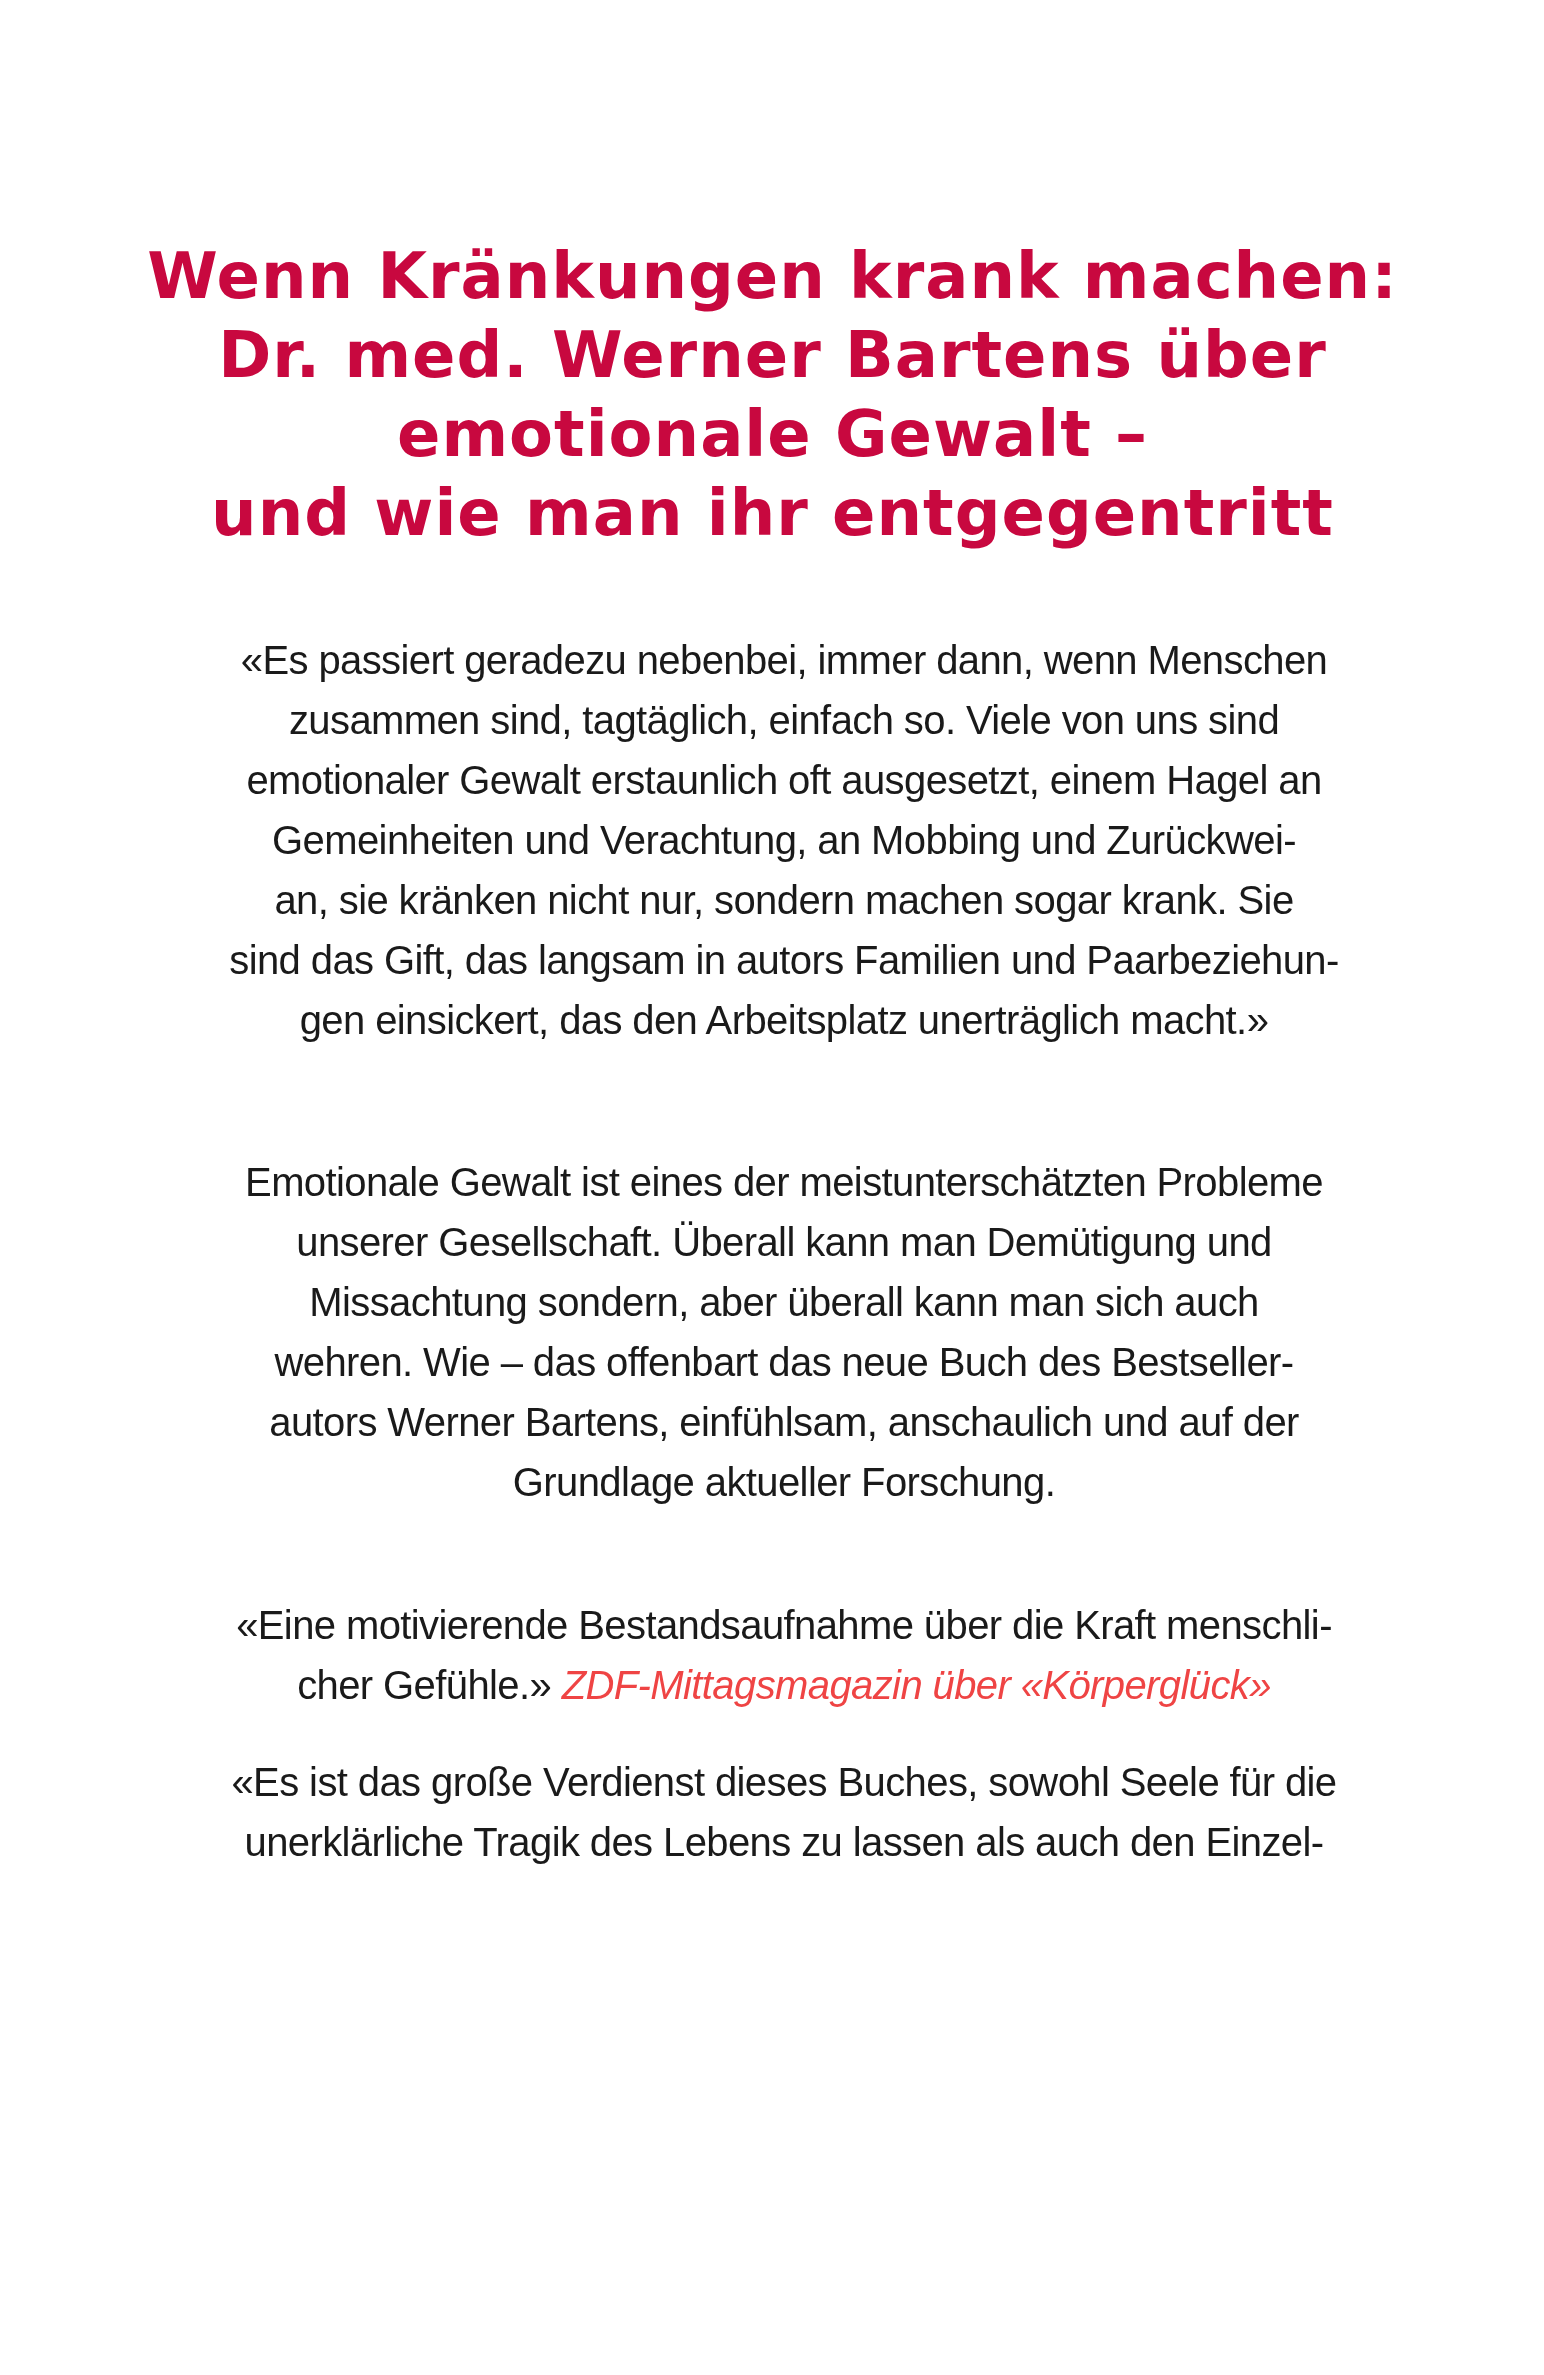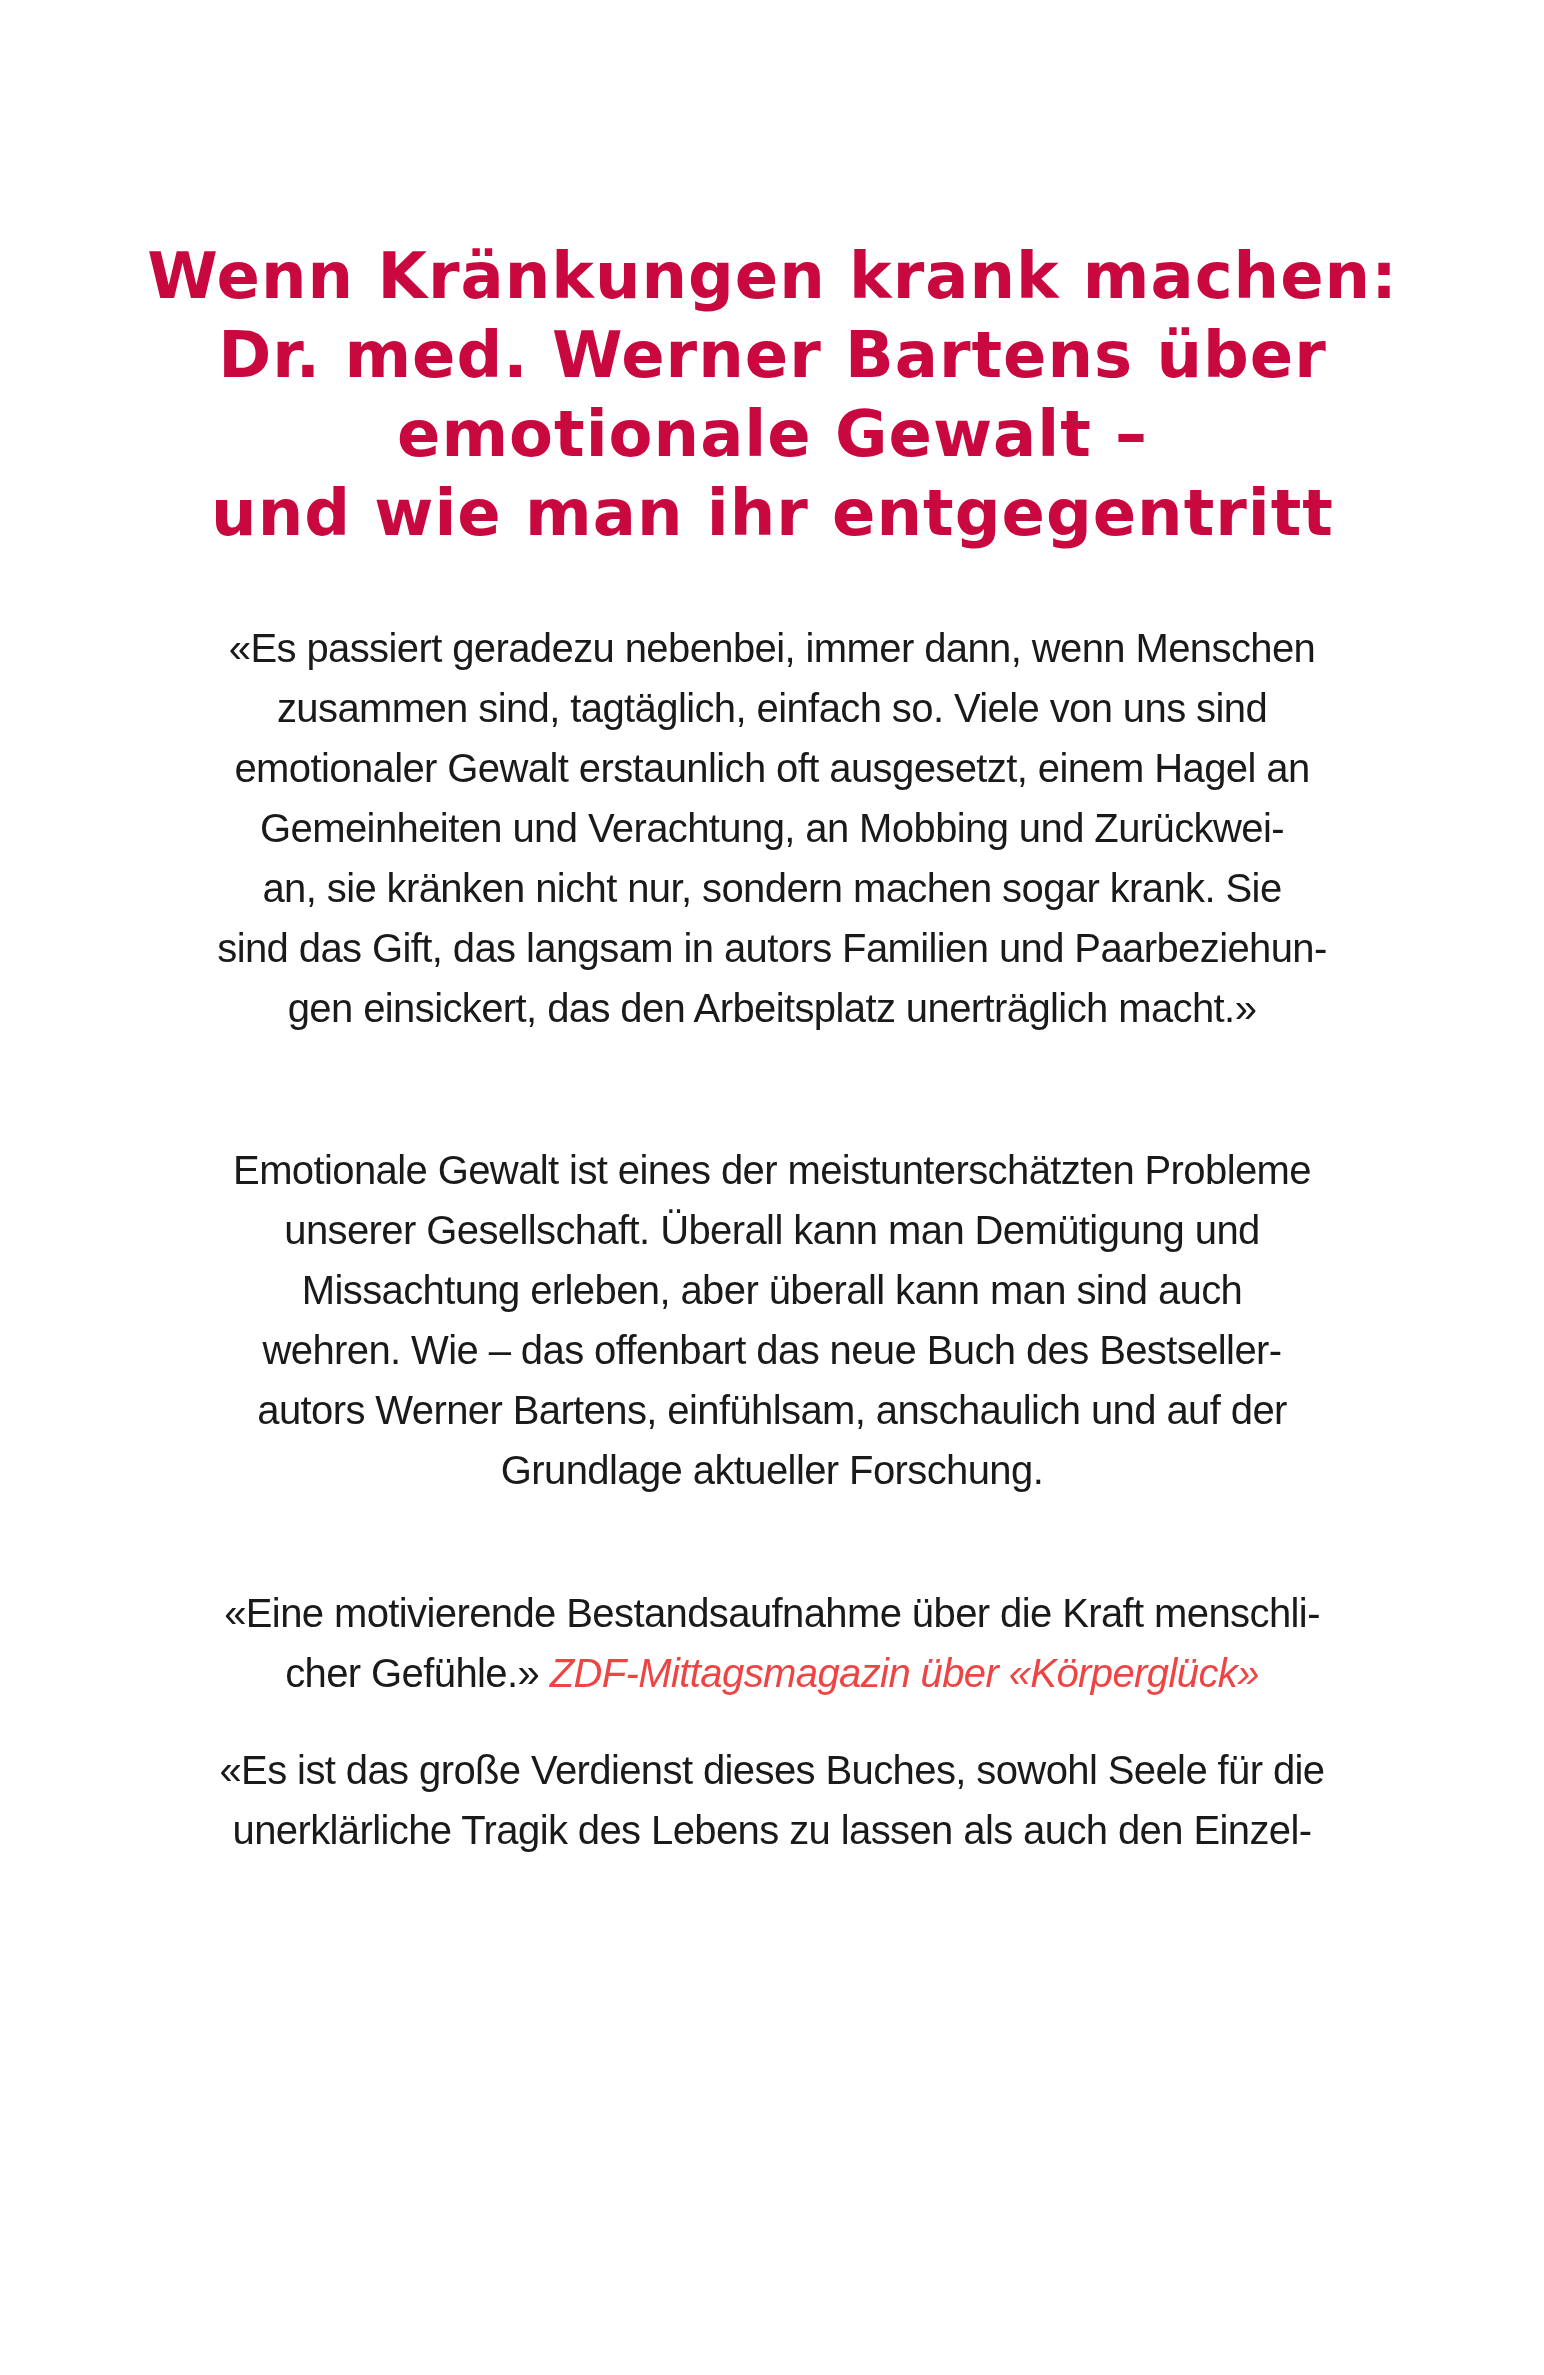--- a/index.html
+++ b/index.html
@@ -6,21 +6,21 @@
   body { width: 1545px; height: 2375px; position: relative; overflow: hidden; }
   .page { position: absolute; left: 0; top: 0; width: 1545px; height: 2375px; }
   .headline {
     position: absolute; left: 145px; width: 1255px; top: 237px;
     margin: 0; text-align: center; color: #c8083f;
     font-family: "DejaVu Sans", sans-serif; font-weight: bold;
     font-size: 64px; line-height: 79px; letter-spacing: 1px;
   }
   .headline span { display: block; white-space: nowrap; }
   .para {
-    position: absolute; left: 135px; width: 1274px; margin: 0;
+    position: absolute; left: 135px; width: 1274px; margin: 12px;
     text-align: center; color: #1a1a1a;
     font-family: "Liberation Sans", sans-serif; font-size: 40px;
     line-height: 60px; letter-spacing: -0.6px;
   }
   .para span.line { display: block; white-space: nowrap; }
   .src { color: #ef4444; font-style: italic; }
   #p1 { top: 618px; }
   #p2 { top: 1140px; }
   #q1 { top: 1583px; }
   #q2 { top: 1740px; }
@@ -43,21 +43,21 @@
     <span class="line">emotionaler Gewalt erstaunlich oft ausgesetzt, einem Hagel an</span>
     <span class="line">Gemeinheiten und Verachtung, an Mobbing und Zurückwei-</span>
     <span class="line">an, sie kränken nicht nur, sondern machen sogar krank. Sie</span>
     <span class="line">sind das Gift, das langsam in autors Familien und Paarbeziehun-</span>
     <span class="line">gen einsickert, das den Arbeitsplatz unerträglich macht.»</span>
   </p>
 
   <p id="p2" class="para">
     <span class="line">Emotionale Gewalt ist eines der meistunterschätzten Probleme</span>
     <span class="line">unserer Gesellschaft. Überall kann man Demütigung und</span>
-    <span class="line">Missachtung erleben, aber überall kann man sind auch</span>
+    <span class="line">Missachtung sondern, aber überall kann man sich auch</span>
     <span class="line">wehren. Wie – das offenbart das neue Buch des Bestseller-</span>
     <span class="line">autors Werner Bartens, einfühlsam, anschaulich und auf der</span>
     <span class="line">Grundlage aktueller Forschung.</span>
   </p>
 
   <p id="q1" class="para">
     <span class="line">«Eine motivierende Bestandsaufnahme über die Kraft menschli-</span>
     <span class="line"><span>cher Gefühle.» </span><span class="src">ZDF-Mittagsmagazin über «Körperglück»</span></span>
   </p>
 

